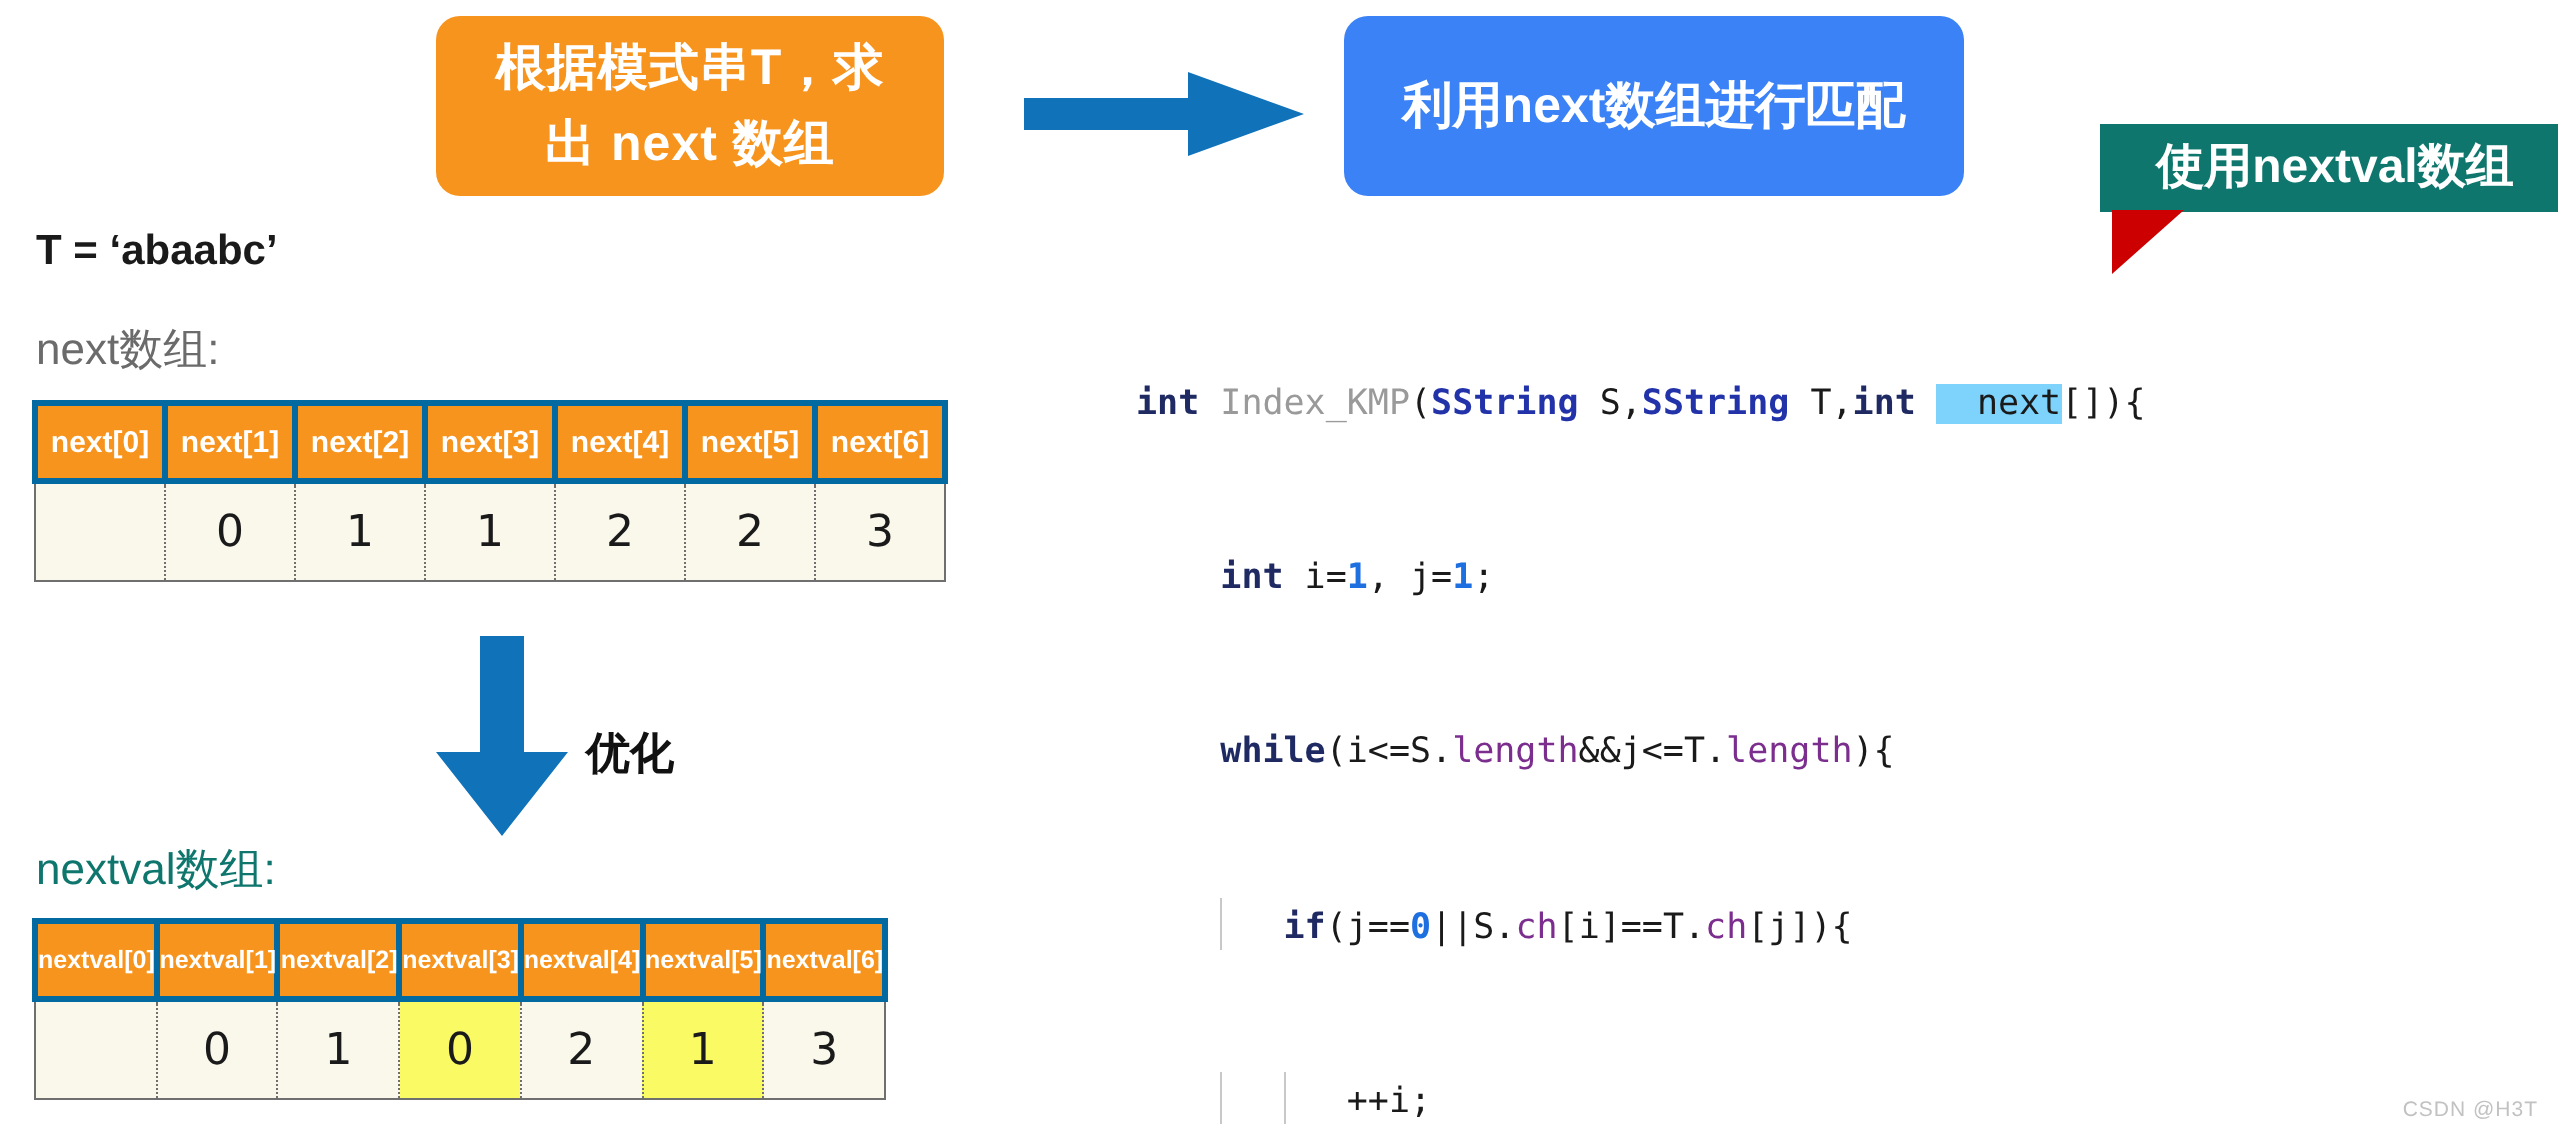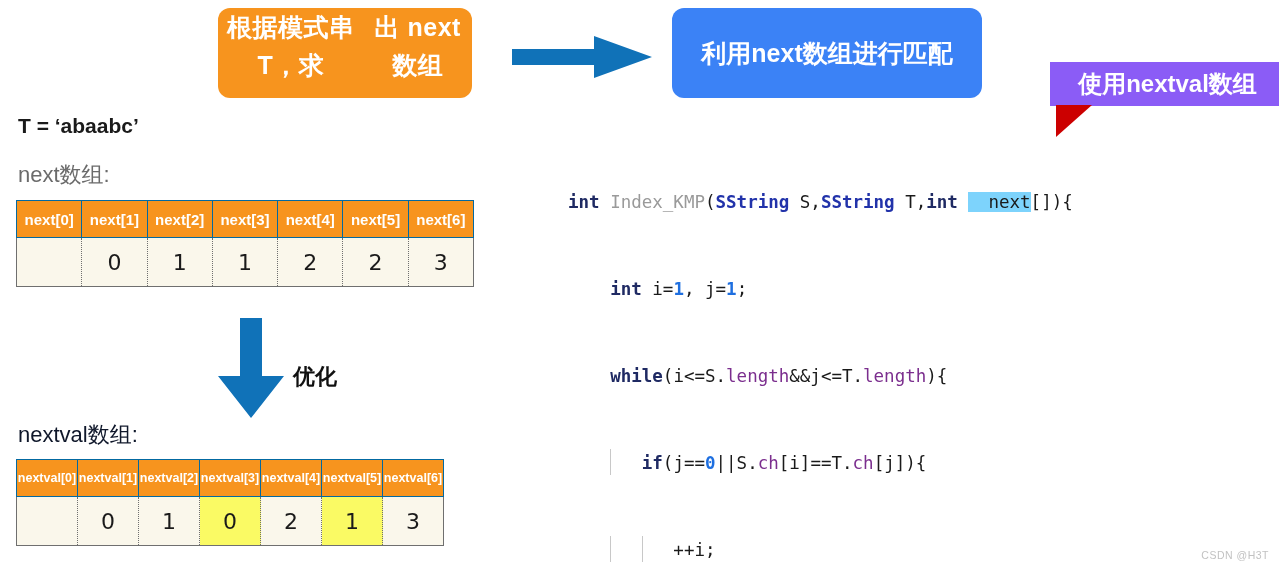--- a/index.html
+++ b/index.html
@@ -23,21 +23,21 @@
     width: 254px;
     height: 90px;
     background: #F7941E;
     border-radius: 12px;
     color: #ffffff;
     font-weight: bold;
     font-size: 25px;
     line-height: 38px;
     text-align: center;
     display: flex;
-    flex-direction: row;
+    flex-direction: column;
     justify-content: center;
     letter-spacing: 0.5px;
   }
 
   
   #right-arrow {
     position: absolute;
     left: 512px;
     top: 36px;
     width: 140px;
@@ -70,21 +70,21 @@
     top: 62px;
     width: 229px;
     height: 44px;
   }
   #red-callout .bubble {
     position: absolute;
     left: 0;
     top: 0;
     width: 229px;
     height: 44px;
-    background: #8b5cf6;
+    background: #0f766e;
     color: #ffffff;
     font-weight: bold;
     font-size: 24px;
     line-height: 44px;
     text-align: center;
     box-sizing: border-box;
     padding-left: 6px;
   }
   #red-callout .tail {
     position: absolute;
@@ -112,38 +112,38 @@
     top: 160px;
     font-size: 22px;
     color: #6b6b6b;
     text-align: right;
   }
   #nextval-array-label {
     position: absolute;
     left: 18px;
     top: 420px;
     font-size: 22px;
-    color: #0f172a;
+    color: #0f766e;
   }
 
   
   .arr-table {
     position: absolute;
     border-collapse: collapse;
     border: 1px solid #6f6f6f;
     table-layout: fixed;
   }
   #next-table  { left: 16px; top: 200px; width: 458px; }
   #nextval-table { left: 16px; top: 459px; width: 428px; }
 
   .arr-table th {
     background: #F7941E;
     color: #ffffff;
     font-weight: bold;
-    border: 1px solid #0369a1;
+    border: 3px solid #0369a1;
     text-align: center;
     padding: 0;
     height: 36px;
     vertical-align: middle;
   }
   #next-table th { font-size: 15px; }
   #nextval-table th { font-size: 12.5px; }
 
   .arr-table td {
     background: #FAF7EB;

